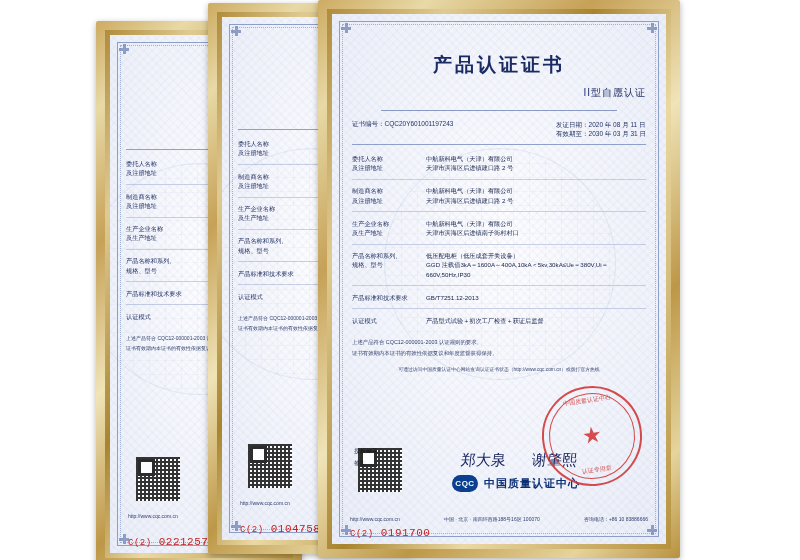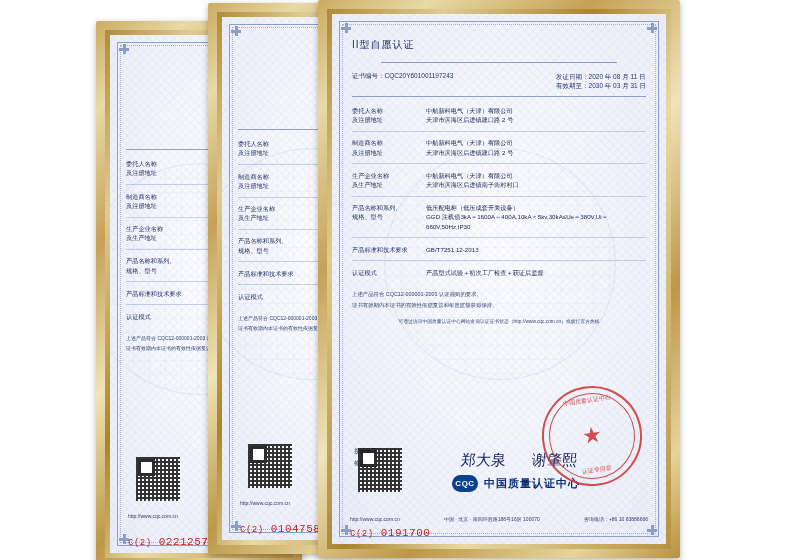--- a/index.html
+++ b/index.html
@@ -76,21 +76,21 @@
     background:repeating-linear-gradient(to right, rgba(120,150,200,.10) 0 1px, transparent 1px 16px);
   }
 
   
   .content{position:absolute;inset:0;padding:16px 20px;box-sizing:border-box;color:#1d2a55;}
   .title{
     text-align:center;font-size:19px;font-weight:bold;letter-spacing:3px;
     color:#1a2a63;margin-top:22px;
   }
   .subtitle{
-    text-align:left;font-size:10px;margin-top:8px;color:#22306a;letter-spacing:1px;
+    text-align:right;font-size:10px;margin-top:8px;color:#22306a;letter-spacing:1px;
   }
   .title-rule{
     width:236px;height:1px;background:#6f83b7;margin:10px auto 0;opacity:.8;
   }
   .meta-row{
     display:flex;justify-content:space-between;align-items:flex-start;
     font-size:6.5px;margin-top:9px;color:#243366;
   }
   .meta-right div{line-height:1.45;text-align:left;}
   .hline{height:1px;background:#7e90c1;margin:5px 0 6px;opacity:.85}
@@ -391,20 +391,21 @@
     <div class="inner-gold">
       <div class="paper">
         <div class="border-line"></div>
         <span class="corner tl"></span>
         <span class="corner tr"></span>
         <span class="corner bl"></span>
         <span class="corner br"></span>
         <div class="globe"></div>
 
         <div class="content">
+          <div class="title">产品认证证书</div>
           <div class="subtitle">II型自愿认证</div>
           <div class="title-rule"></div>
 
           <div class="meta-row">
             <div>
               <span>证书编号：</span><span>CQC20Y601001197243</span>
             </div>
             <div class="meta-right">
               <div>
                 <span>发证日期：</span><span>2020 年 08 月 11 日</span>

